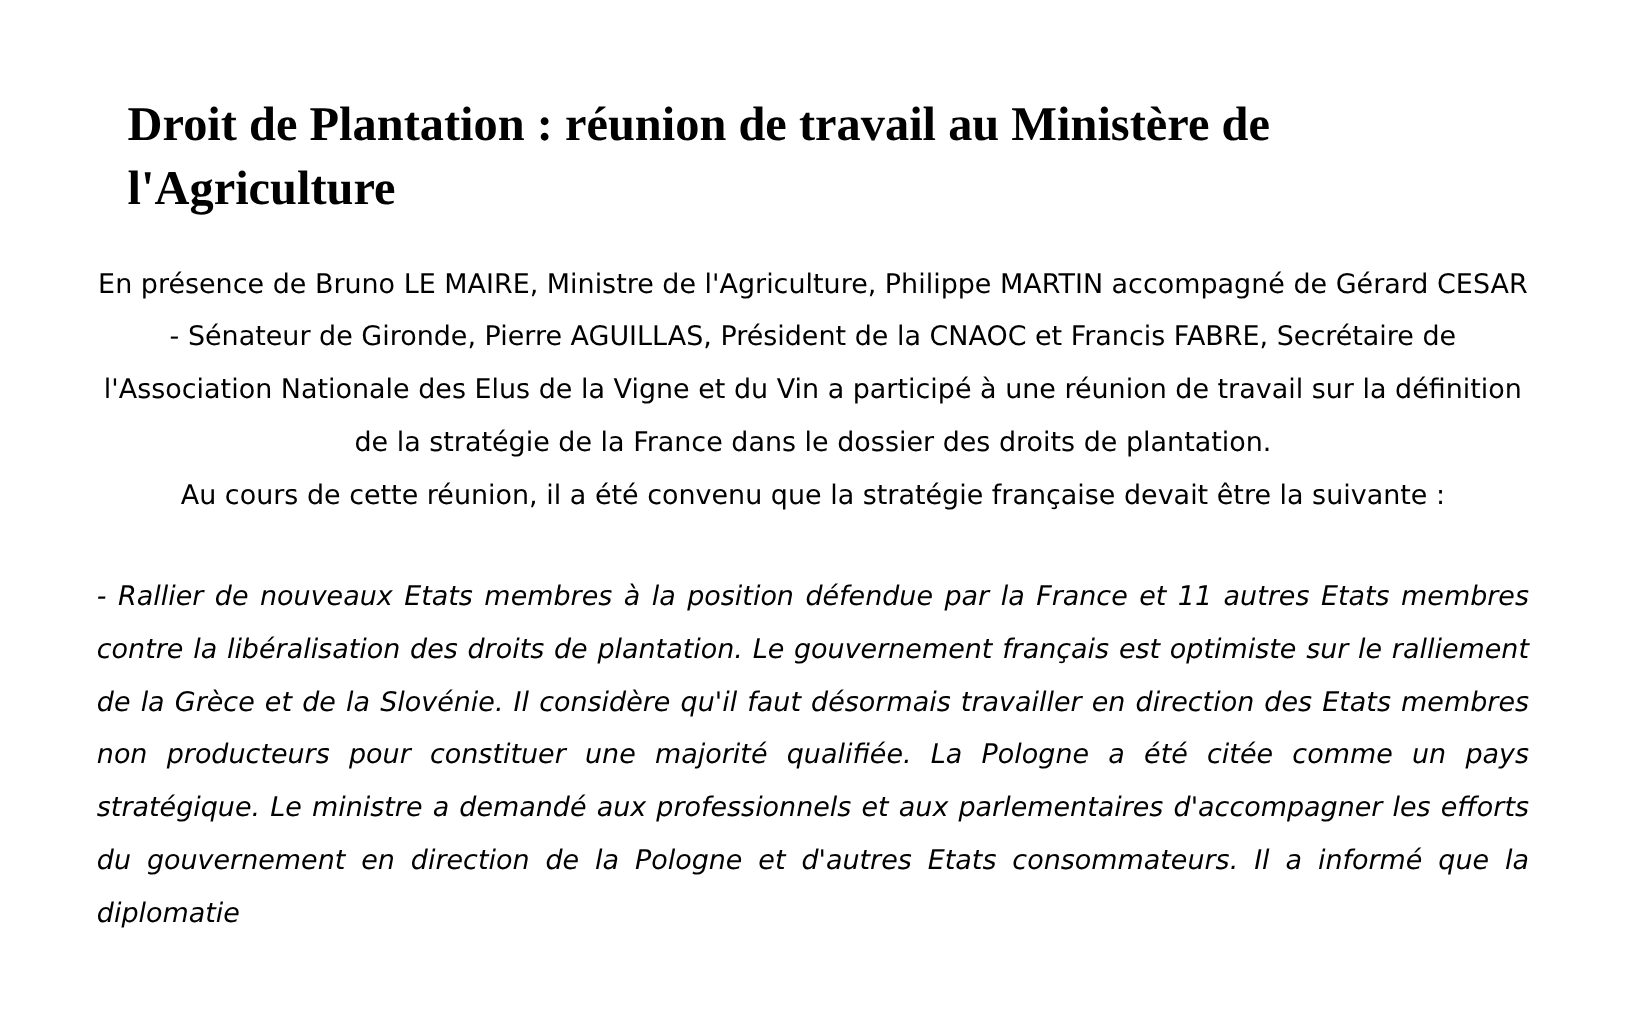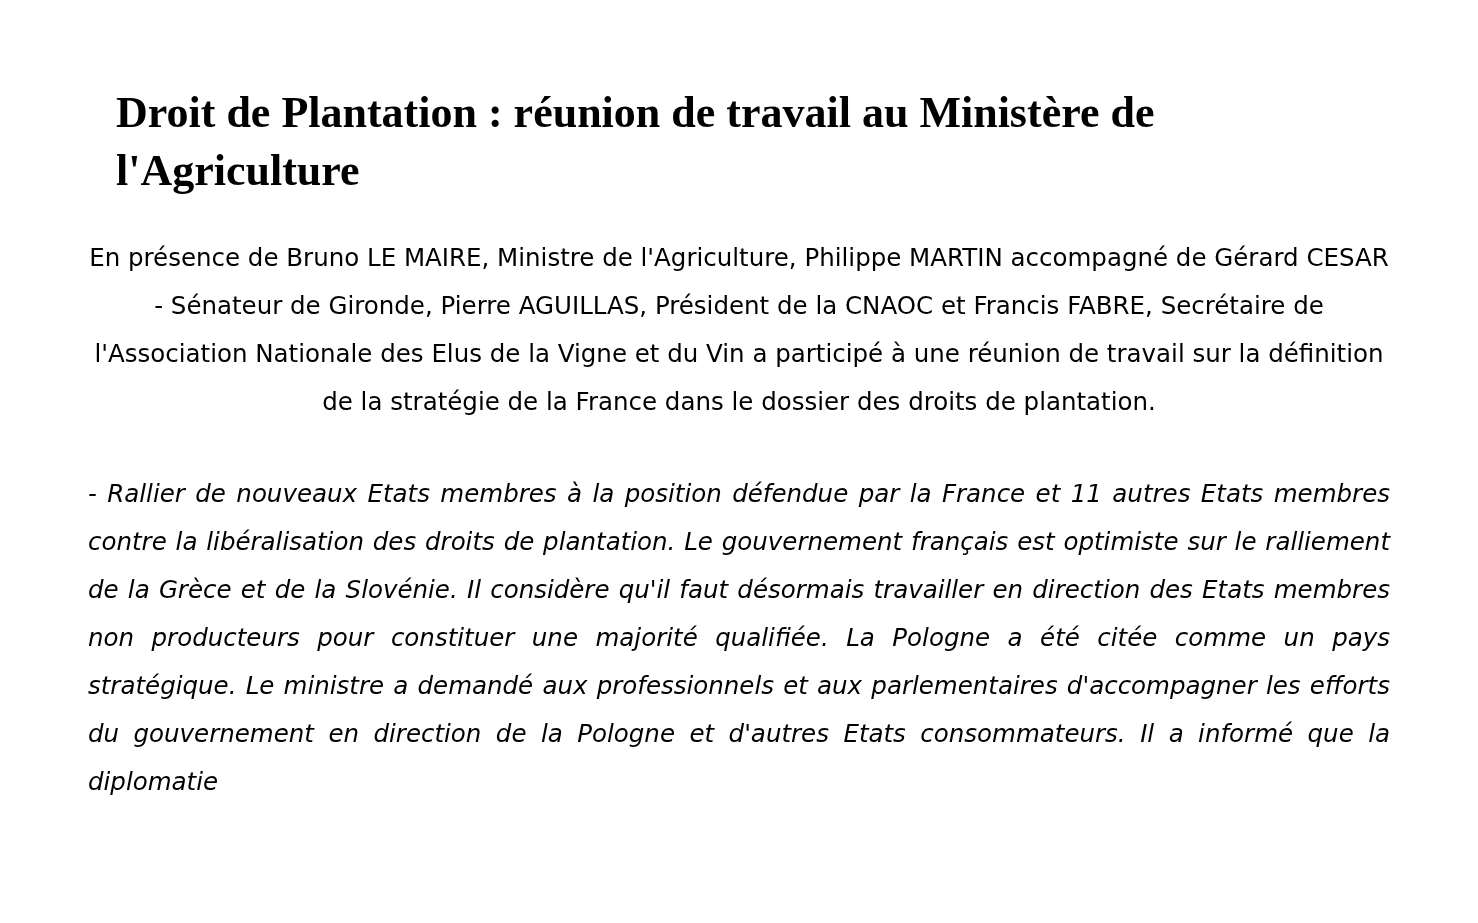--- a/index.html
+++ b/index.html
@@ -52,18 +52,19 @@
 </style>
 </head>
 <body>
 
 <div class="page">
 
   <h1 class="doc-title">Droit de Plantation : réunion de travail au Ministère de l'Agriculture</h1>
 
   <p class="para left">En présence de Bruno LE MAIRE, Ministre de l'Agriculture, Philippe MARTIN accompagné de Gérard CESAR - Sénateur de Gironde, Pierre AGUILLAS, Président de la CNAOC et Francis FABRE, Secrétaire de l'Association Nationale des Elus de la Vigne et du Vin a participé à une réunion de travail sur la définition de la stratégie de la France dans le dossier des droits de plantation.</p>
 
+  <p class="para left">Au cours de cette réunion, il a été convenu que la stratégie française devait être la suivante :</p>
 
   <div class="spacer"></div>
 
   <p class="para justify">- Rallier de nouveaux Etats membres à la position défendue par la France et 11 autres Etats membres contre la libéralisation des droits de plantation. Le gouvernement français est optimiste sur le ralliement de la Grèce et de la Slovénie. Il considère qu'il faut désormais travailler en direction des Etats membres non producteurs pour constituer une majorité qualifiée. La Pologne a été citée comme un pays stratégique. Le ministre a demandé aux professionnels et aux parlementaires d'accompagner les efforts du gouvernement en direction de la Pologne et d'autres Etats consommateurs. Il a informé que la diplomatie</p>
 
 </div>
 
 </body></html>

